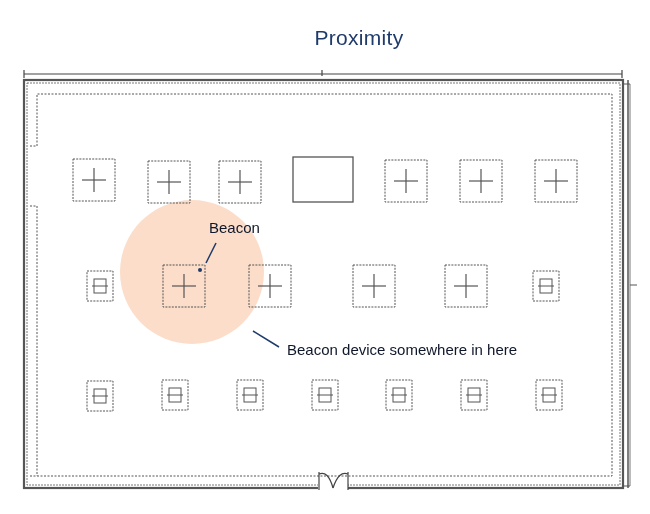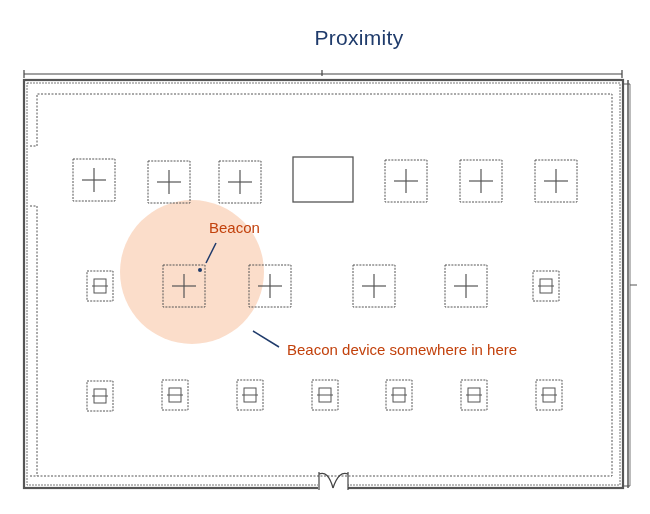--- a/index.html
+++ b/index.html
@@ -1,19 +1,19 @@
 <!DOCTYPE html>
 <html><head>
 <meta charset="utf-8">
 <style>
   html, body { margin:0; padding:0; background:#ffffff; }
   body { width:650px; height:514px; position:relative; overflow:hidden; font-family:"Liberation Sans", sans-serif; }
   .title { position:absolute; left:0; width:650px; top:26px; text-align:center; font-size:21px; color:#1f3b6b; letter-spacing:0.3px;padding-left:34px; }
   svg.plan { position:absolute; left:0; top:0; }
-  .label { position:absolute; color:#c2410c; font-size:15px; white-space:nowrap; }
+  .label { position:absolute; color:#0f172a; font-size:15px; white-space:nowrap; }
   .beacon-label { left:209px; top:219px; }
   .mobile-label { left:287px; top:341px; }
 </style>
 </head>
 <body>
 
 <div class="title">Proximity</div>
 
 <svg class="plan" width="650" height="514" viewBox="0 0 650 514" xmlns="http://www.w3.org/2000/svg">
 

